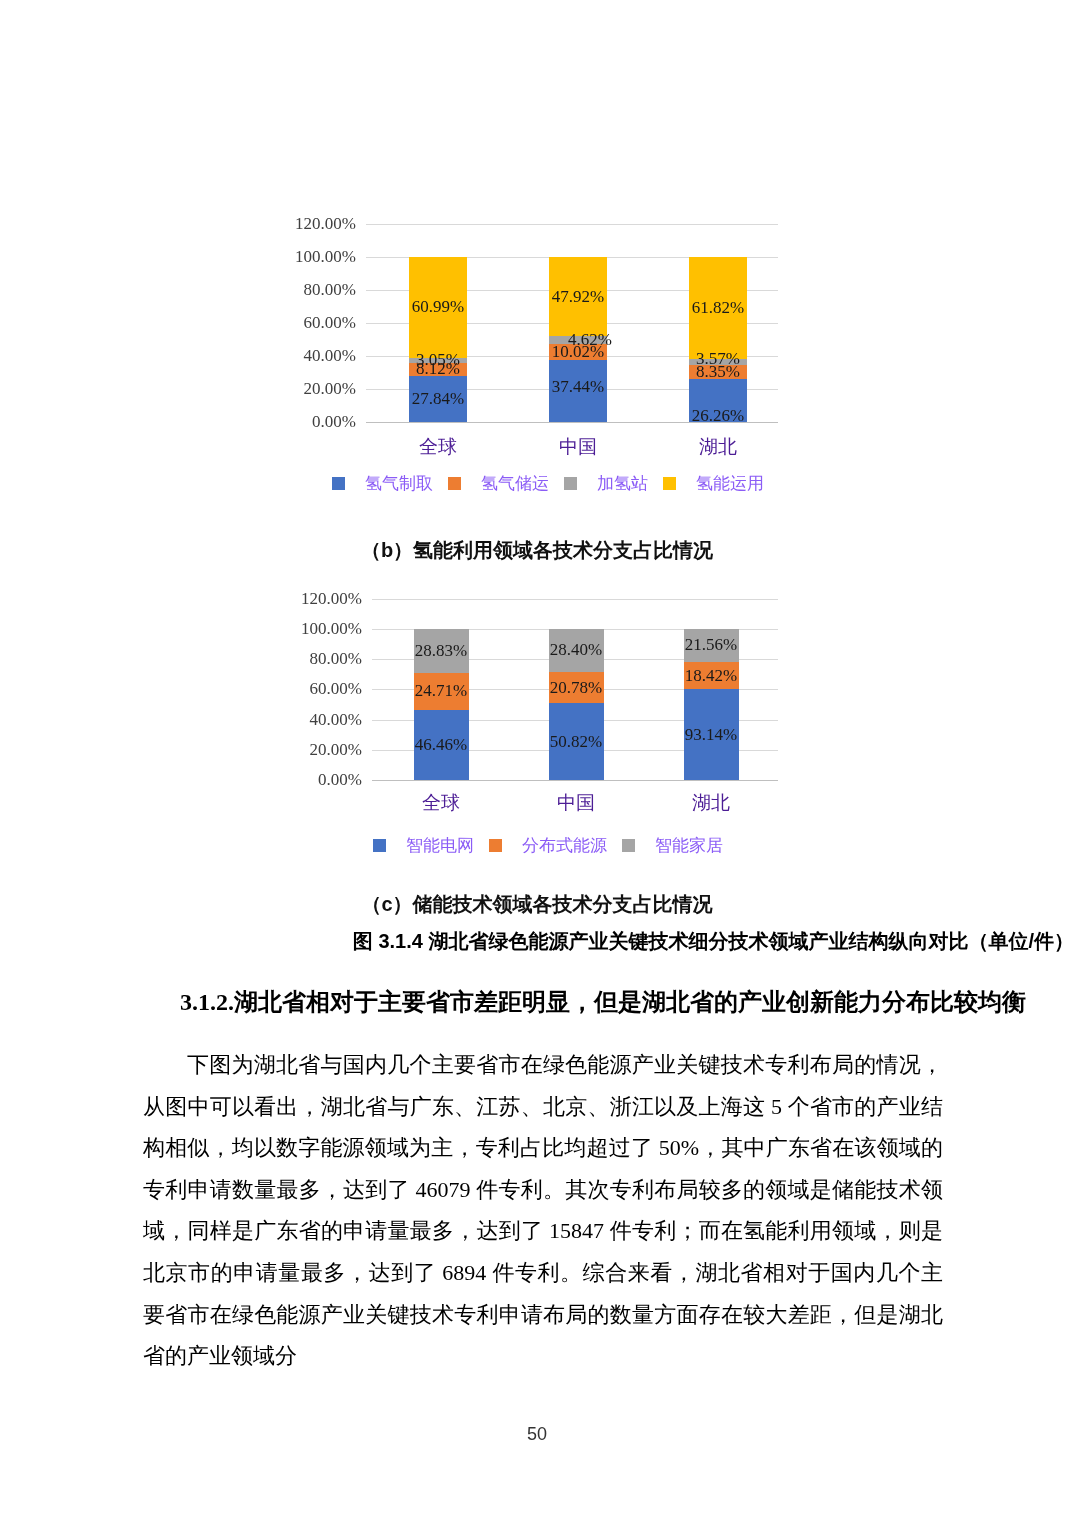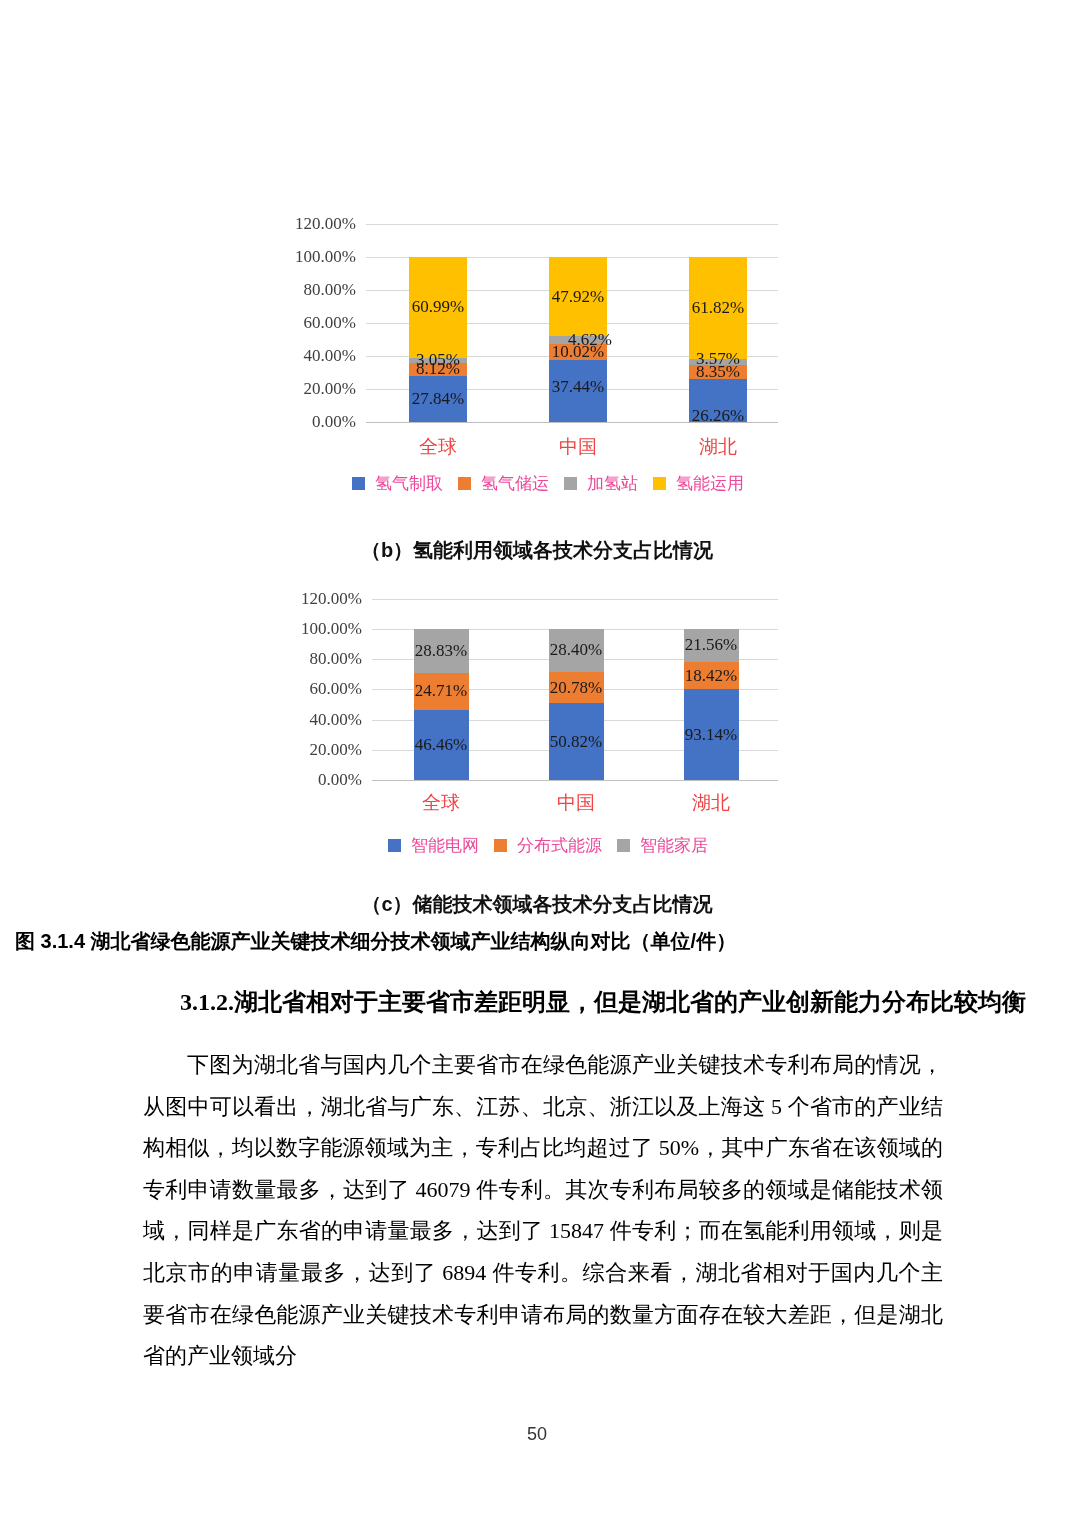--- a/index.html
+++ b/index.html
@@ -15,35 +15,35 @@
     position:absolute; font-size:17px; color:#404040; transform:translateY(-50%);
     text-align:right; white-space:nowrap;
   }
   .bar-seg { position:absolute; }
   .seg-label {
     position:absolute; transform:translate(-50%,-50%); font-size:17px;
     color:#1a1a1a; white-space:nowrap;
   }
   .cat-label {
     position:absolute; transform:translateX(-50%); font-size:19px;
-    color:#ef4444; white-space:nowrap;
+    color:#4c1d95; white-space:nowrap;
   }
   .legend {
     position:absolute; display:flex; gap:15px; align-items:center;
     transform:translateX(-50%); white-space:nowrap;
   }
-  .legend-item { display:flex; align-items:center; gap:10px; font-size:17px; color:#ec4899; }
+  .legend-item { display:flex; align-items:center; gap:20px; font-size:17px; color:#8b5cf6; }
   .legend-swatch { width:13px; height:13px; flex:none; }
   .caption-bc {
     position:absolute; left:0; width:100%; text-align:center;
     font-family:"Liberation Sans", sans-serif; font-weight:600; font-size:20px; color:#111;
   }
   .fig-caption {
-    position:absolute; left:0; width:100%; text-align:left;
-    font-family:"Liberation Sans", sans-serif; font-weight:700; font-size:20px; color:#000;padding-left:15px;
+    position:absolute; left:0; width:100%; text-align:right;
+    font-family:"Liberation Sans", sans-serif; font-weight:700; font-size:20px; color:#000;
   }
   .heading {
     position:absolute; left:180px; font-size:24px; font-weight:700;
     color:#000; white-space:nowrap;
   }
   .body-text {
     position:absolute; left:143px; width:800px; font-size:22px; line-height:41.6px;
     text-align:justify; text-indent:2em; color:#000;
   }
   .page-number {

